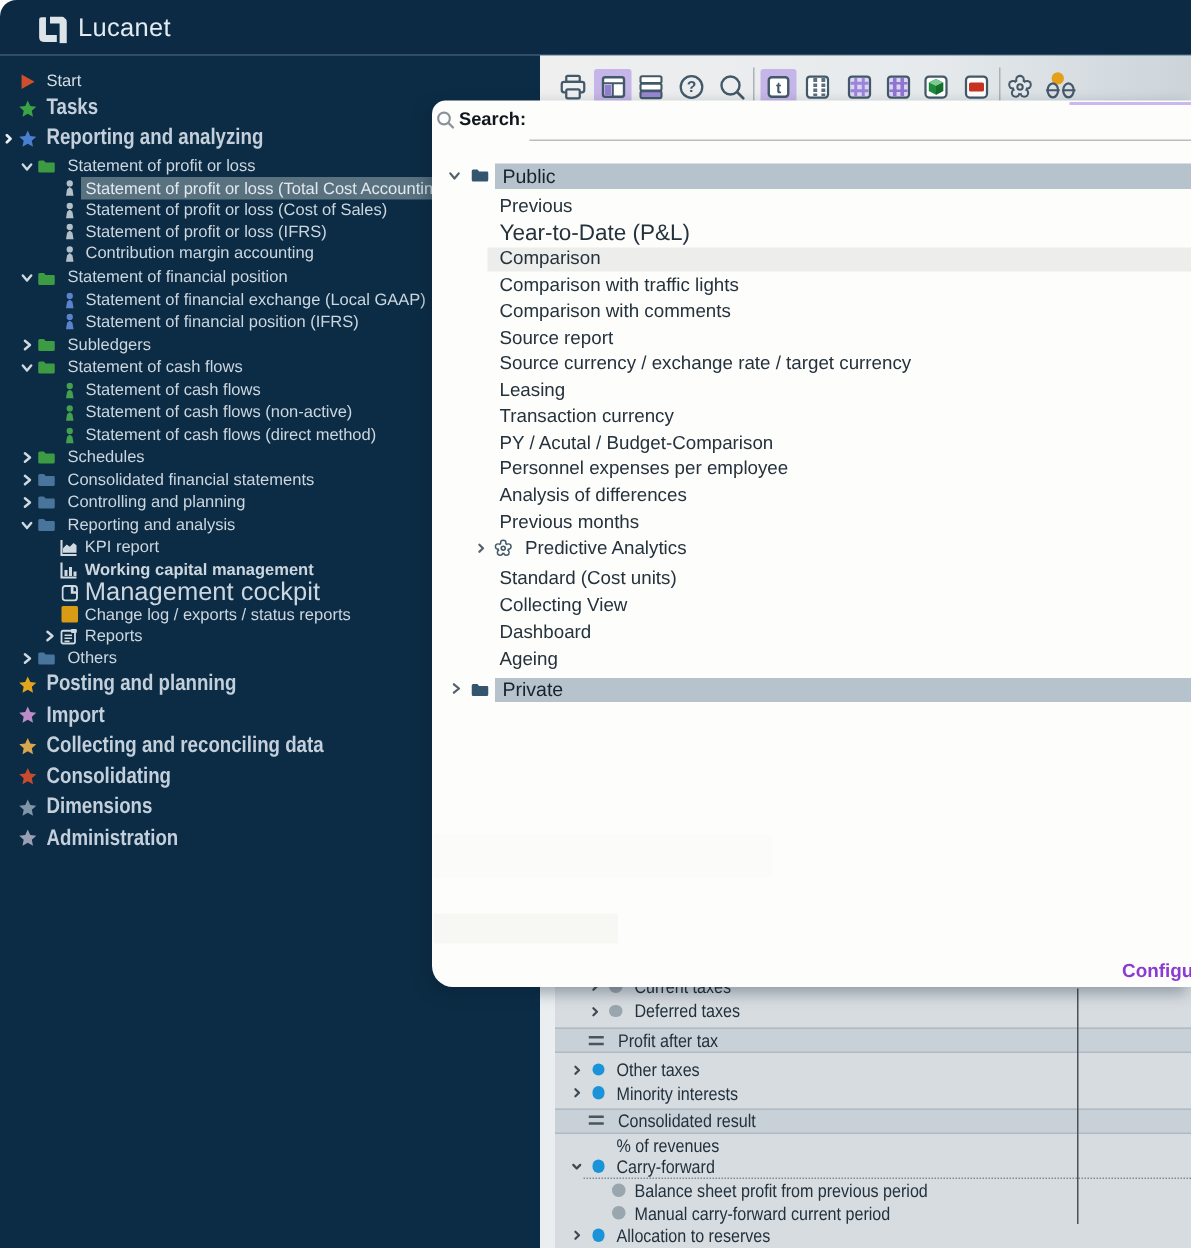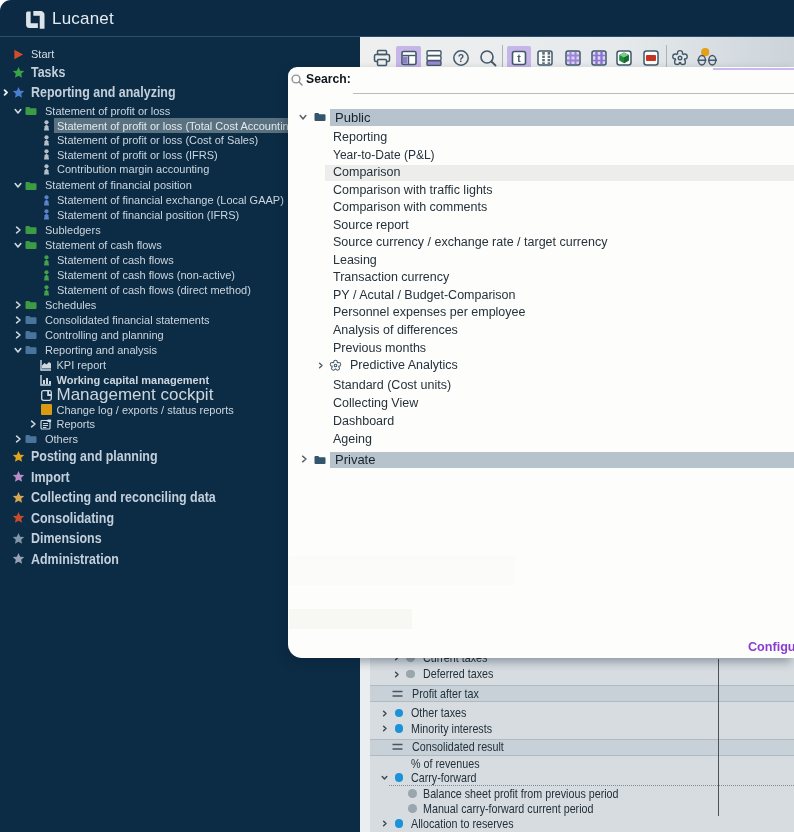--- a/index.html
+++ b/index.html
@@ -335,22 +335,22 @@
 <div class="abs" style="left:330px;top:109px;width:464px;height:16.5px;background:#b6c2cc;"></div>
 <div class="abs" style="left:325px;top:164.5px;width:469px;height:16.5px;background:#ededeb;"></div>
 <div class="abs" style="left:330px;top:451.5px;width:464px;height:16.5px;background:#b6c2cc;"></div>
 <svg class="abs" style="left:299px;top:113.0px;" width="8" height="8" viewBox="0 0 8 8">
     <path d="M1.2 2.6 L4.0 6 L6.8 2.6" fill="none" stroke="#55616b" stroke-width="1.5" stroke-linecap="round" stroke-linejoin="round"></path>
   </svg>
 <svg class="abs" style="left:313.5px;top:112.2px;" width="12" height="10" viewBox="0 0 12 9.5">
     <path d="M0.5 1.8 Q0.5 0.8 1.5 0.8 L4.3 0.8 L5.4 2 L10.7 2 Q11.5 2 11.5 2.9 L11.5 7.8 Q11.5 8.8 10.5 8.8 L1.5 8.8 Q0.5 8.8 0.5 7.8 Z" fill="#33566e"></path>
   </svg>
 <div class="abs" style="left:335px;top:108.5px;height:17px;line-height:17px;font-size:13px;color:#16222c;font-weight:normal;white-space:nowrap;">Public</div>
-<div class="abs" style="left:333px;top:129.0px;height:17px;line-height:17px;font-size:12.5px;color:#25323c;font-weight:normal;white-space:nowrap;">Reporting</div>
-<div class="abs" style="left:333px;top:146.7px;height:17px;line-height:17px;font-size:12px;color:#25323c;font-weight:normal;white-space:nowrap;">Year-to-Date (P&amp;L)</div>
+<div class="abs" style="left:333px;top:129.0px;height:17px;line-height:17px;font-size:12.5px;color:#25323c;font-weight:normal;white-space:nowrap;">Previous</div>
+<div class="abs" style="left:333px;top:146.7px;height:17px;line-height:17px;font-size:15px;color:#25323c;font-weight:normal;white-space:nowrap;">Year-to-Date (P&amp;L)</div>
 <div class="abs" style="left:333px;top:164.2px;height:17px;line-height:17px;font-size:12.5px;color:#25323c;font-weight:normal;white-space:nowrap;">Comparison</div>
 <div class="abs" style="left:333px;top:181.7px;height:17px;line-height:17px;font-size:12.5px;color:#25323c;font-weight:normal;white-space:nowrap;text-align:center;">Comparison with traffic lights</div>
 <div class="abs" style="left:333px;top:199.1px;height:17px;line-height:17px;font-size:12.5px;color:#25323c;font-weight:normal;white-space:nowrap;">Comparison with comments</div>
 <div class="abs" style="left:333px;top:216.5px;height:17px;line-height:17px;font-size:12.5px;color:#25323c;font-weight:normal;white-space:nowrap;">Source report</div>
 <div class="abs" style="left:333px;top:234.2px;height:17px;line-height:17px;font-size:12.5px;color:#25323c;font-weight:normal;white-space:nowrap;">Source currency / exchange rate / target currency</div>
 <div class="abs" style="left:333px;top:251.7px;height:17px;line-height:17px;font-size:12.5px;color:#25323c;font-weight:normal;white-space:nowrap;">Leasing</div>
 <div class="abs" style="left:333px;top:269.1px;height:17px;line-height:17px;font-size:12.5px;color:#25323c;font-weight:normal;white-space:nowrap;">Transaction currency</div>
 <div class="abs" style="left:333px;top:286.7px;height:17px;line-height:17px;font-size:12.5px;color:#25323c;font-weight:normal;white-space:nowrap;">PY / Acutal / Budget-Comparison</div>
 <div class="abs" style="left:333px;top:304.3px;height:17px;line-height:17px;font-size:12.5px;color:#25323c;font-weight:normal;white-space:nowrap;">Personnel expenses per employee</div>
 <div class="abs" style="left:333px;top:321.9px;height:17px;line-height:17px;font-size:12.5px;color:#25323c;font-weight:normal;white-space:nowrap;">Analysis of differences</div>

